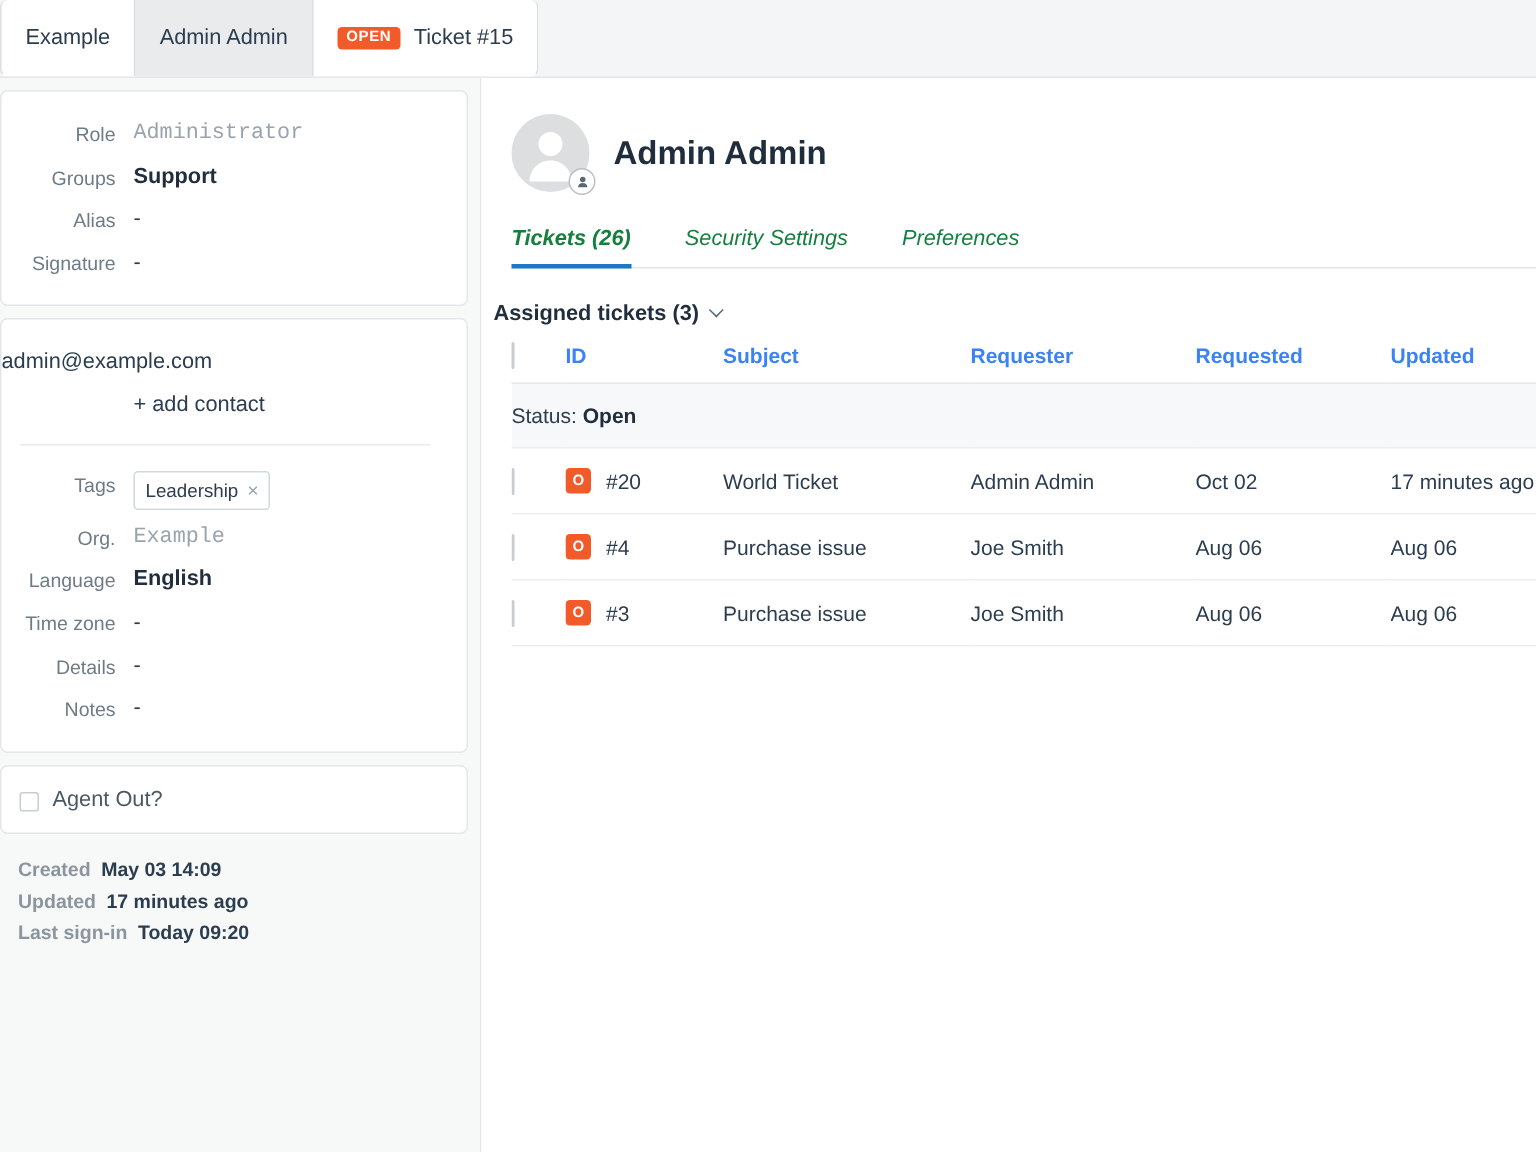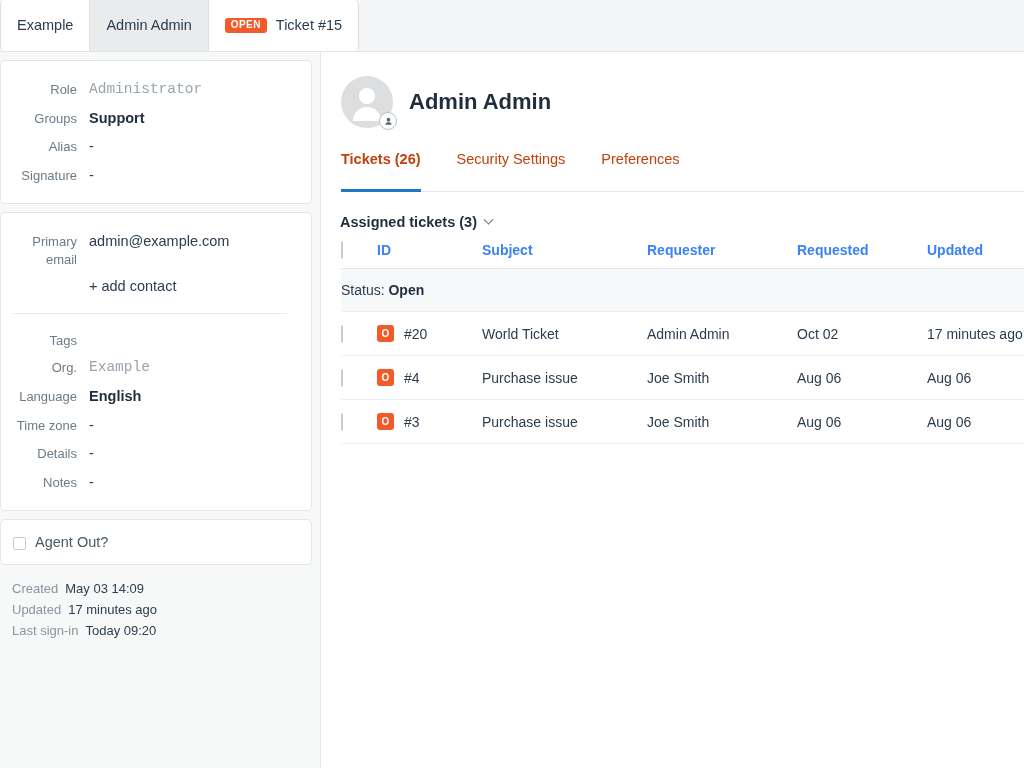--- a/index.html
+++ b/index.html
@@ -115,21 +115,21 @@
   .cbox {
     width: 13px; height: 13px;
     border: 1px solid #c6cdd3;
     border-radius: 2px;
     background: #fff;
     margin-right: 9px;
     cursor: pointer;
     flex: 0 0 13px;
   }
   .checkcard-label { font-size: 14.5px; color: #4a5963; }
-  .meta { padding: 8px 0 0 12px; }
+  .meta { padding: 8px 0 0 12px; font-weight: bold; }
   .meta-row { display: flex; font-size: 13px; margin-bottom: 6px; }
   .meta-k { color: #8b959e; margin-right: 7px; }
   .meta-v { color: #2b3d4f; }
 
   
   .main {
     flex: 1;
     background: #fff;
     overflow: hidden;
     position: relative;
@@ -152,29 +152,29 @@
     font-size: 22px; font-weight: bold; color: #1f2d3d;
     margin-left: 16px;
   }
   .tabs-row {
     display: flex; align-items: flex-end;
     margin: 22px 0 0 20px;
     border-bottom: 1px solid #e4e6e8;
     padding-right: 0;
   }
   .ntab {
-    font-size: 14.5px; color: #c2410c;
-    padding: 0 0 22px 0; margin-right: 36px;
+    font-size: 14.5px; color: #15803d;
+    padding: 0 0 9px 0; margin-right: 36px;
     cursor: pointer;
     border-bottom: 3px solid transparent;
-    position: relative; bottom: -1px;
+    position: relative; bottom: -1px; font-style: italic;
   }
   .ntab.active { font-weight: bold; border-bottom-color: #1b78c4; }
   .section-title {
-    margin: 22px 0 0 19px;
+    margin: 22px 0 0 8px;
     font-size: 14.5px; font-weight: bold; color: #1f2d3d;
     display: flex; align-items: center; cursor: pointer;
   }
   .sec-chev {
     display: inline-block; margin-left: 8px;
     width: 7px; height: 7px;
     border-right: 1.6px solid #5a6b7b;
     border-bottom: 1.6px solid #5a6b7b;
     transform: rotate(45deg) translate(-2px,-2px);
   }
@@ -252,32 +252,37 @@
       </div>
       <div class="row">
         <div class="lbl">Signature</div>
         <div class="val">-</div>
       </div>
     </div>
 
 
     <div class="card">
       <div class="row">
-        <div class="lbl">Primary email</div>
         <div class="val">admin@example.com</div>
       </div>
       <div class="row">
         <div class="lbl"></div>
         <div class="val link">+ add contact</div>
       </div>
 
       <div class="divider"></div>
 
       <div class="row">
         <div class="lbl">Tags</div>
+        <div class="val">
+          <span class="tag-chip">
+            <span>Leadership</span>
+            <span class="tag-x">×</span>
+          </span>
+        </div>
       </div>
 
       <div class="row">
         <div class="lbl">Org.</div>
         <div class="val muted">Example</div>
       </div>
       <div class="row">
         <div class="lbl">Language</div>
         <div class="val bold">English</div>
       </div>

